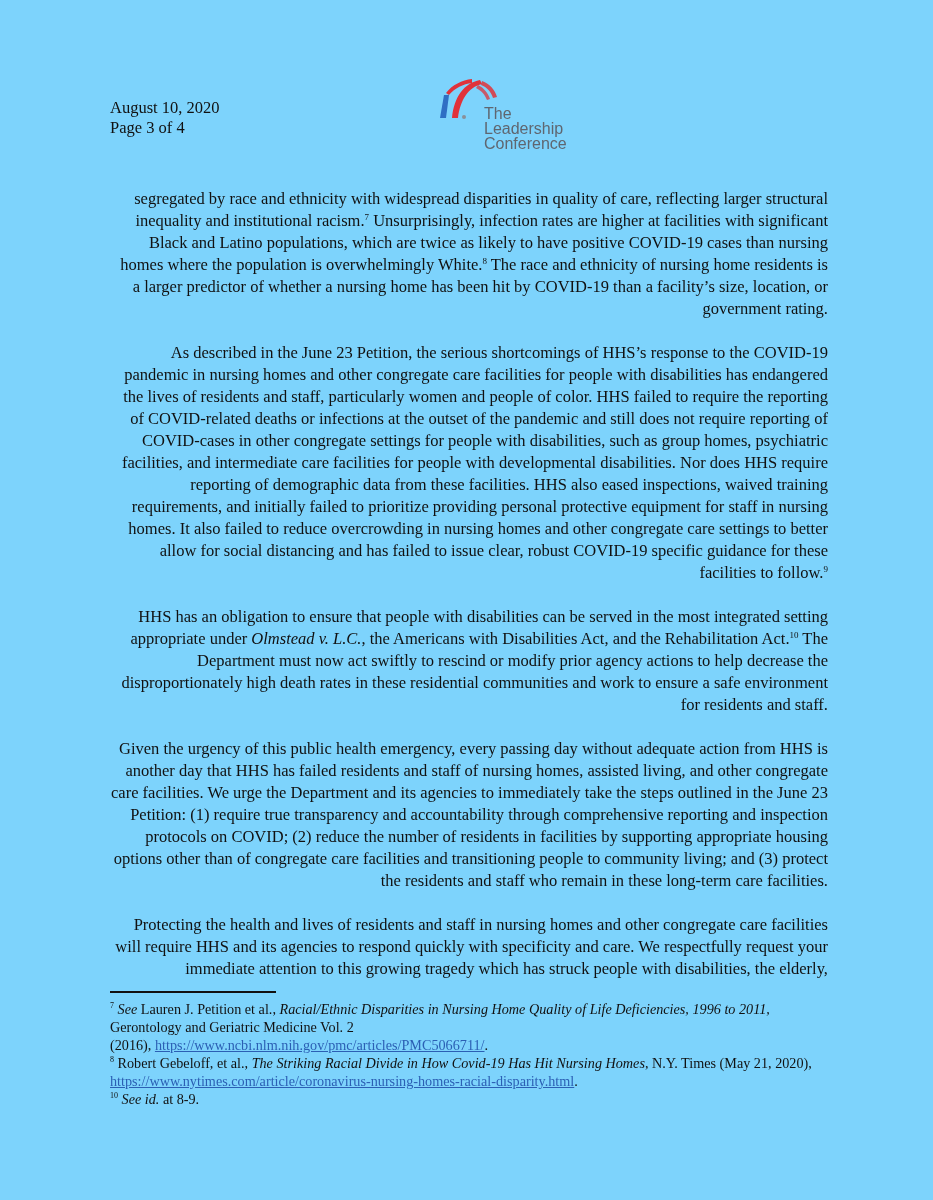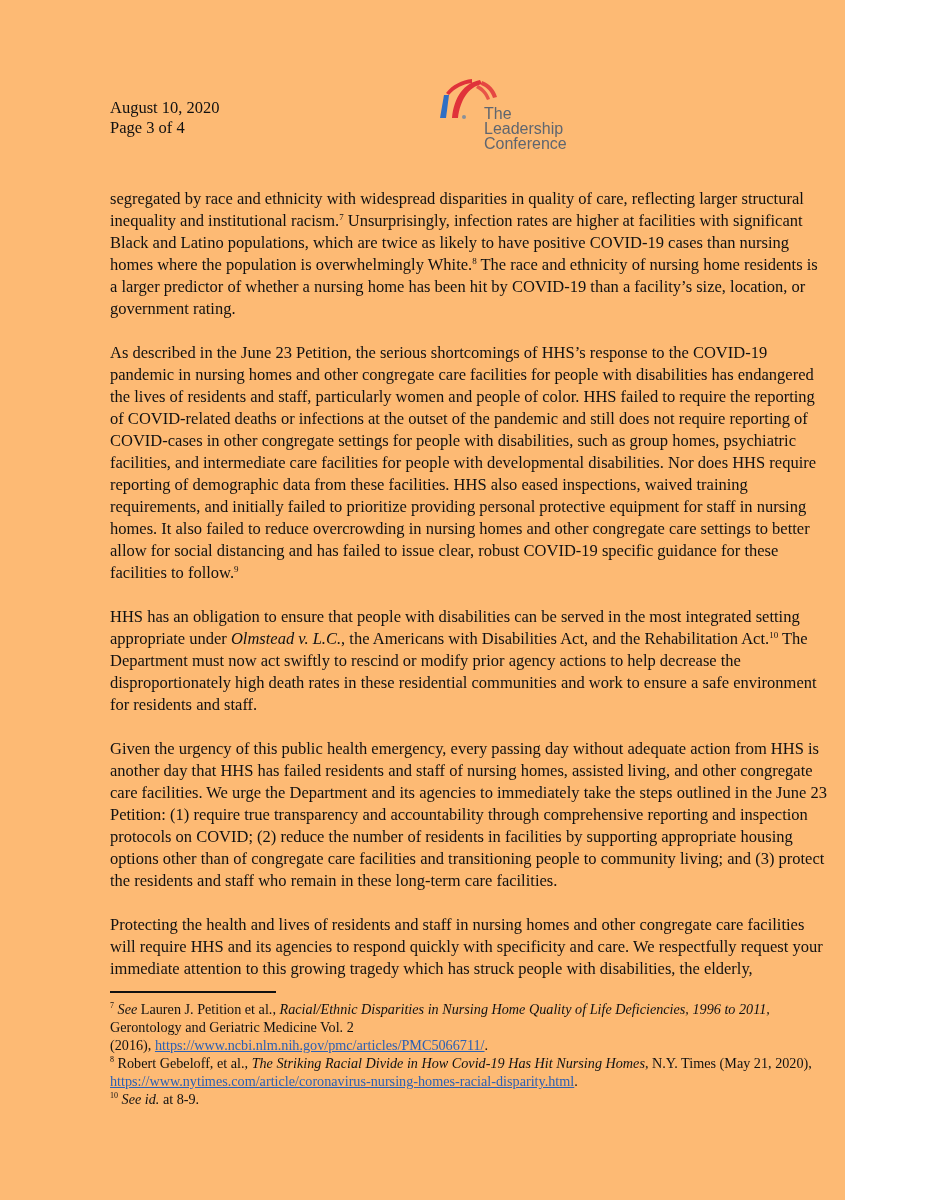--- a/index.html
+++ b/index.html
@@ -1,24 +1,24 @@
 <!DOCTYPE html>
 <html><head>
   <meta charset="utf-8">
   <style>
     html, body { margin: 0; padding: 0; background: #ffffff; }
     body { width: 933px; height: 1200px; position: relative; overflow: hidden; color: #111; }
-    .page { position: absolute; left: 0; top: 0; width: 845px; height: 1200px; background: #fdba74; }
+    .page { position: absolute; left: 0; top: 0; width: 933px; height: 1200px; background: #7dd3fc; }
     .serif { font-family: "Liberation Serif", "DejaVu Serif", serif; }
     .header-left { position: absolute; left: 110px; top: 98px; font-size: 16.5px; line-height: 20px; }
     .logo { position: absolute; left: 438px; top: 75px; width: 150px; height: 60px; }
     .logo svg { position: absolute; left: 0; top: 0; }
     .logo-text { position: absolute; left: 46px; top: 31px; font-family: "Liberation Sans", "DejaVu Sans", sans-serif; font-size: 16px; line-height: 15px; color: #5f6670; }
     .body-text { position: absolute; left: 110px; top: 188px; width: 718px; font-size: 16.5px; line-height: 22px; }
-    .body-text p { margin: 0 0 22px 0; }
+    .body-text p { margin: 0 0 22px 0; text-align: right; }
     sup { font-size: 9px; vertical-align: super; line-height: 0; }
     .rule { position: absolute; left: 110px; top: 991px; width: 166px; height: 1.5px; background: #111; }
     .footnotes { position: absolute; left: 110px; top: 1000px; width: 720px; font-size: 14.2px; line-height: 18px; }
     .footnotes .fn { margin: 0; }
     .footnotes sup { font-size: 8px; }
     a.link { color: #2b5fb4; text-decoration: underline; }
     i { font-style: italic; }
   </style>
 </head>
 <body>

